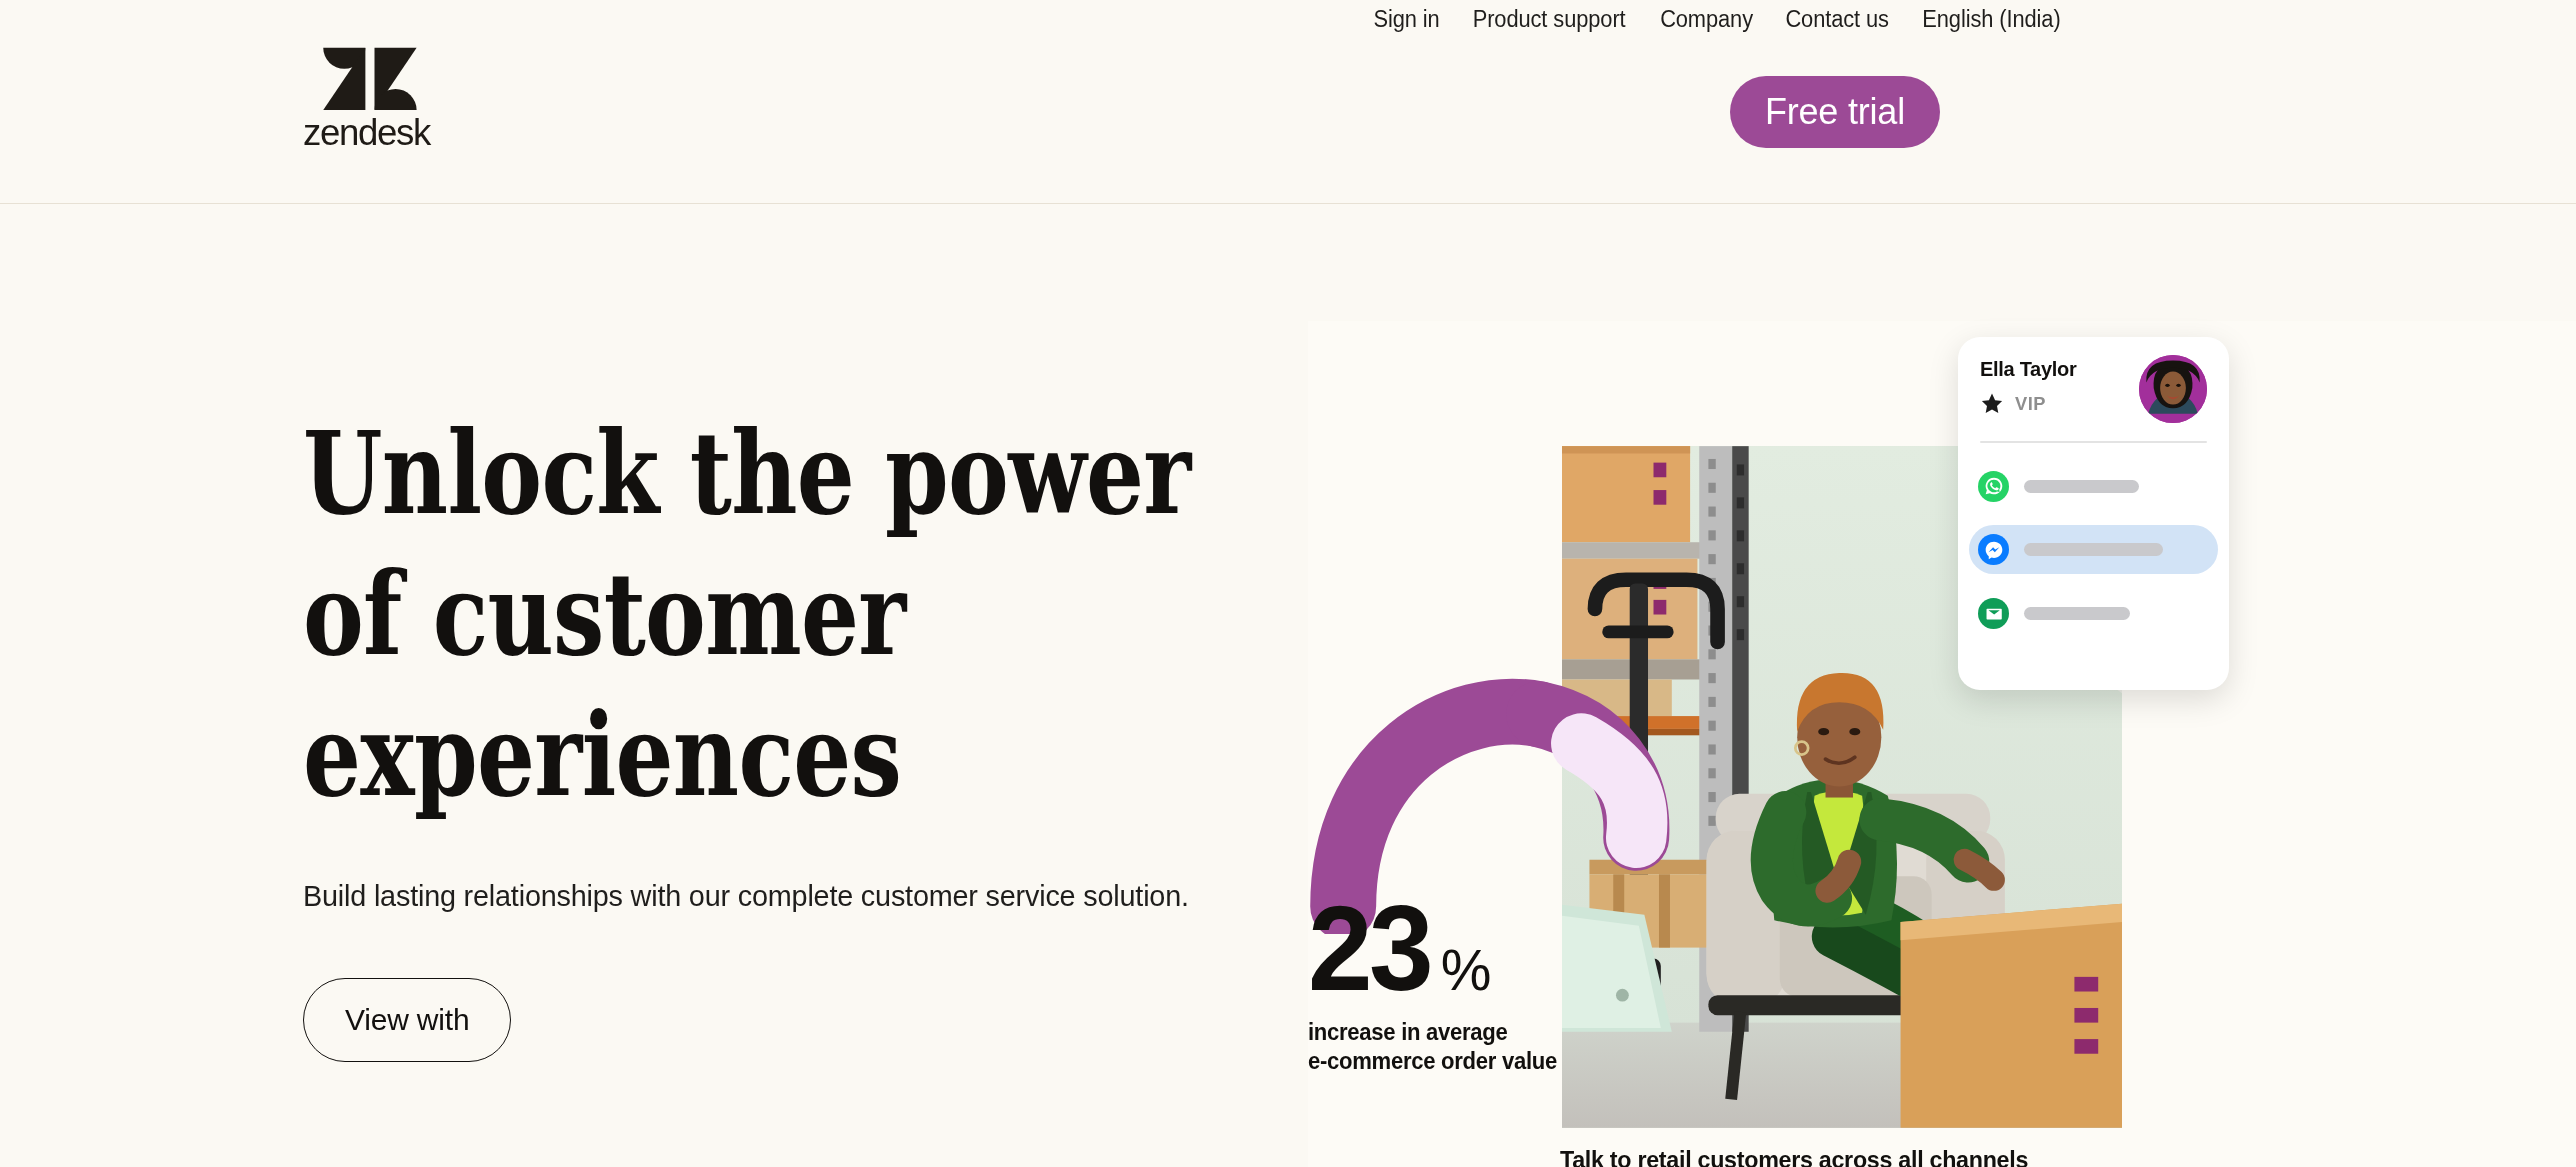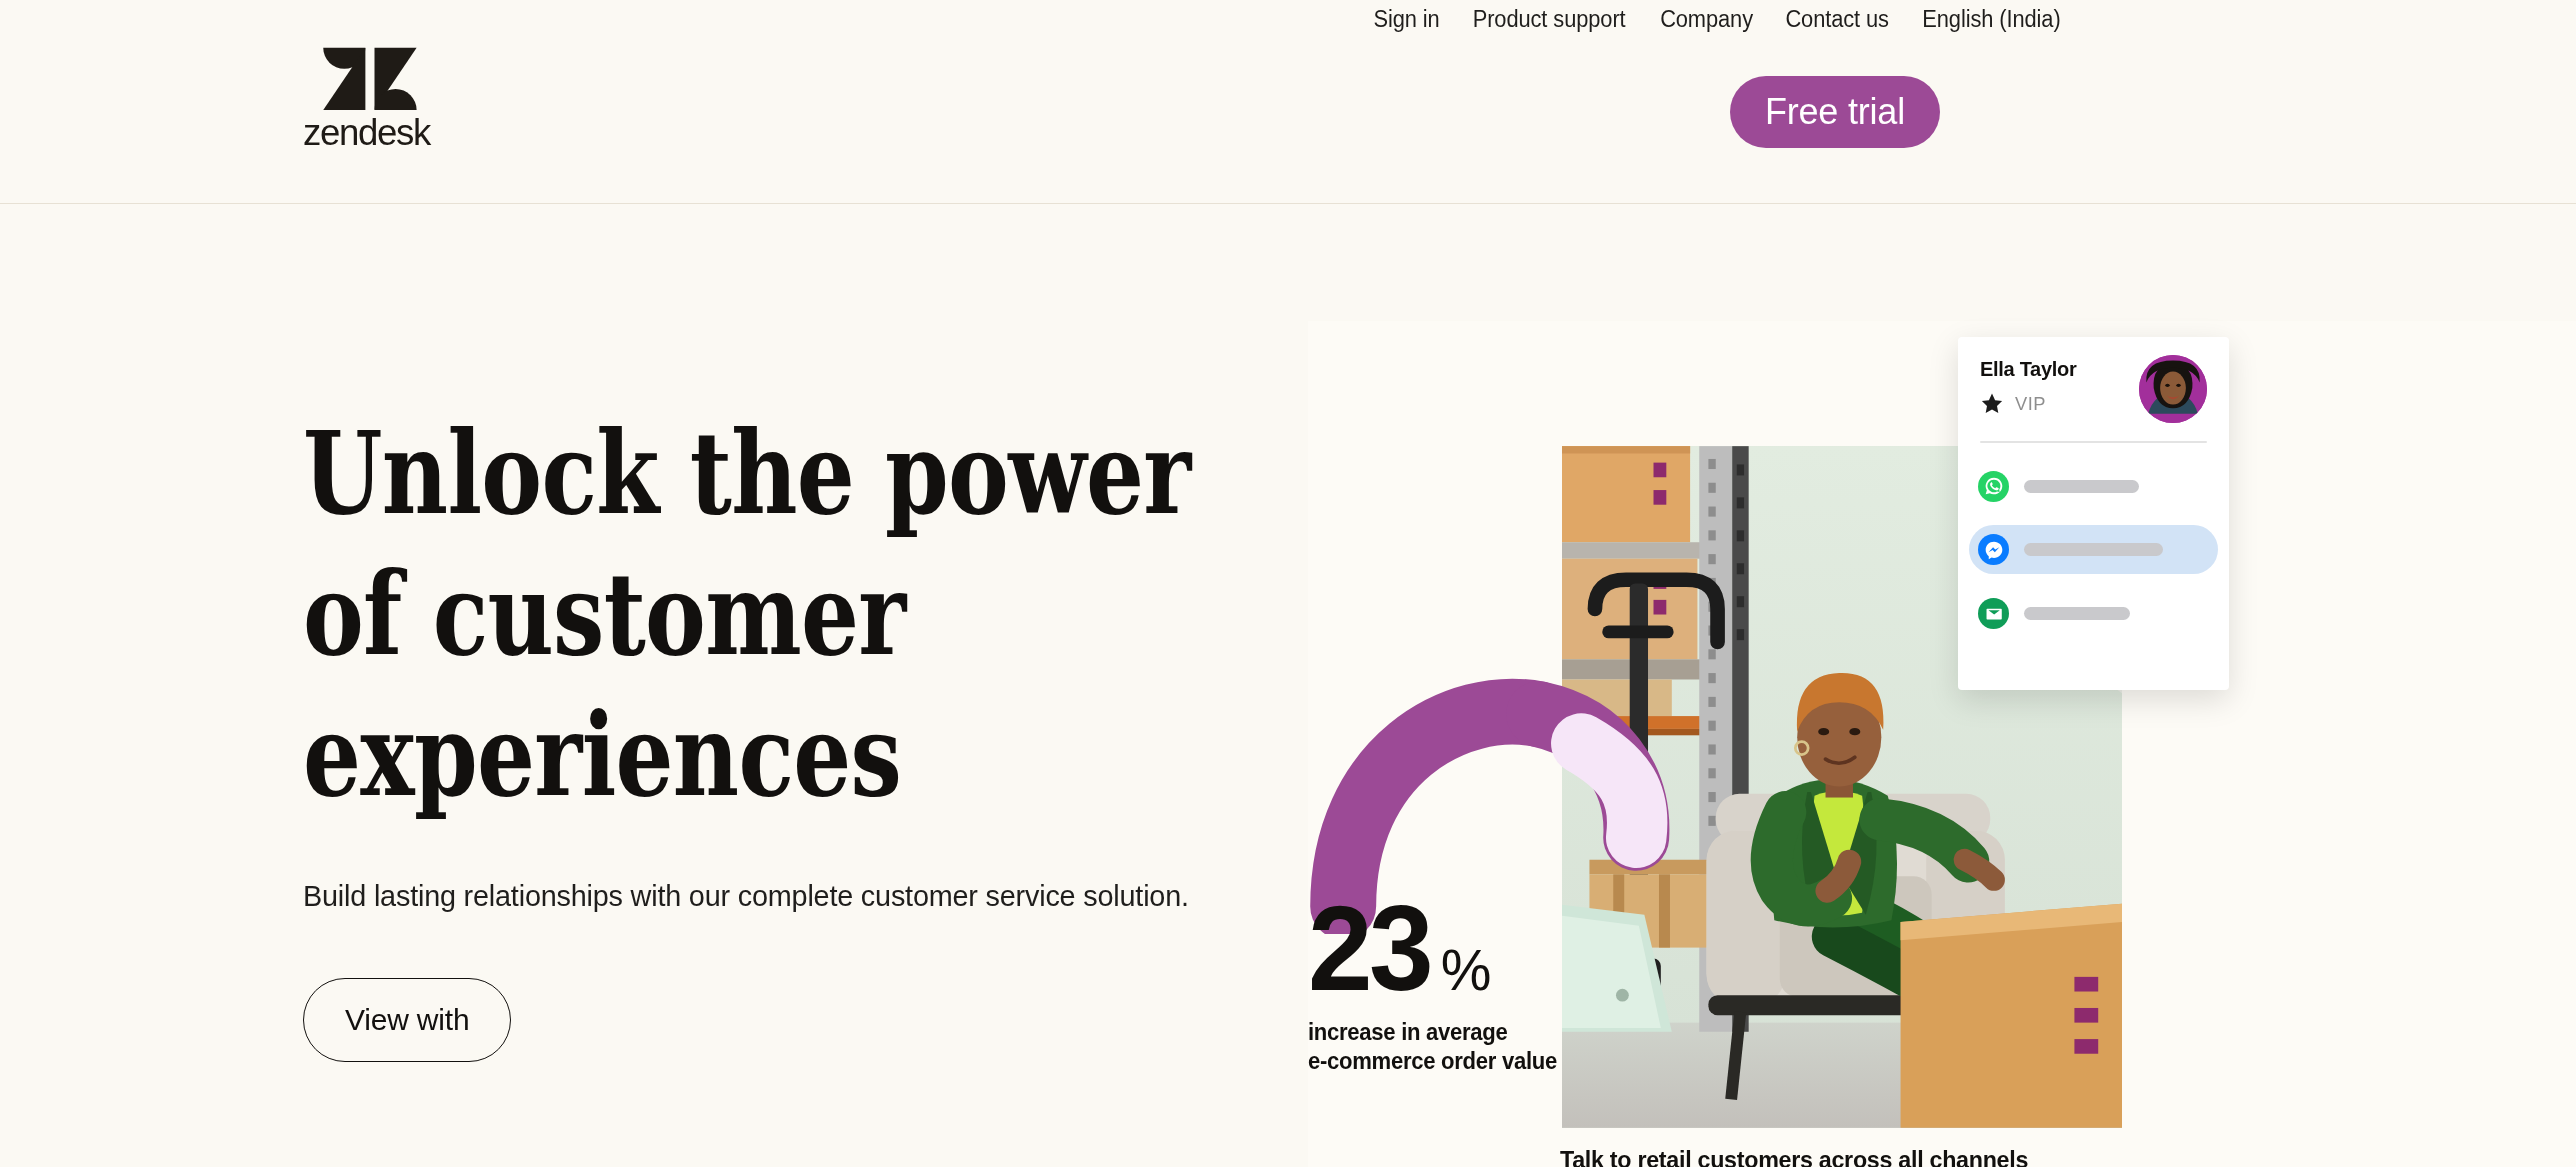--- a/index.html
+++ b/index.html
@@ -276,21 +276,21 @@
   }
 
   
   .chat-card {
     position: absolute;
     left: 1958px;
     top: 337px;
     width: 271px;
     height: 353px;
     background: #ffffff;
-    border-radius: 4px;
+    border-radius: 22px;
     box-shadow: 0 9.2px 31px rgba(0,0,0,0.13);
     z-index: 8;
     padding: 20px 22px 0 22px;
   }
   .card-head {
     position: relative;
     height: 82px;
   }
   .card-name {
     font-size: 20px;
@@ -303,20 +303,21 @@
     margin-top: 11px;
     display: flex;
     align-items: center;
     gap: 11px;
   }
   .star-icon { width: 24px; height: 24px; display: block; }
   .card-vip {
     font-size: 18.3px;
     color: #8e8e8e;
     letter-spacing: 0.5px;
+    font-weight: bold;
   }
   .card-avatar {
     position: absolute;
     right: 0;
     top: -1.8px;
     width: 68px;
     height: 68px;
     border-radius: 50%;
     overflow: hidden;
     background: #a52f9c;

